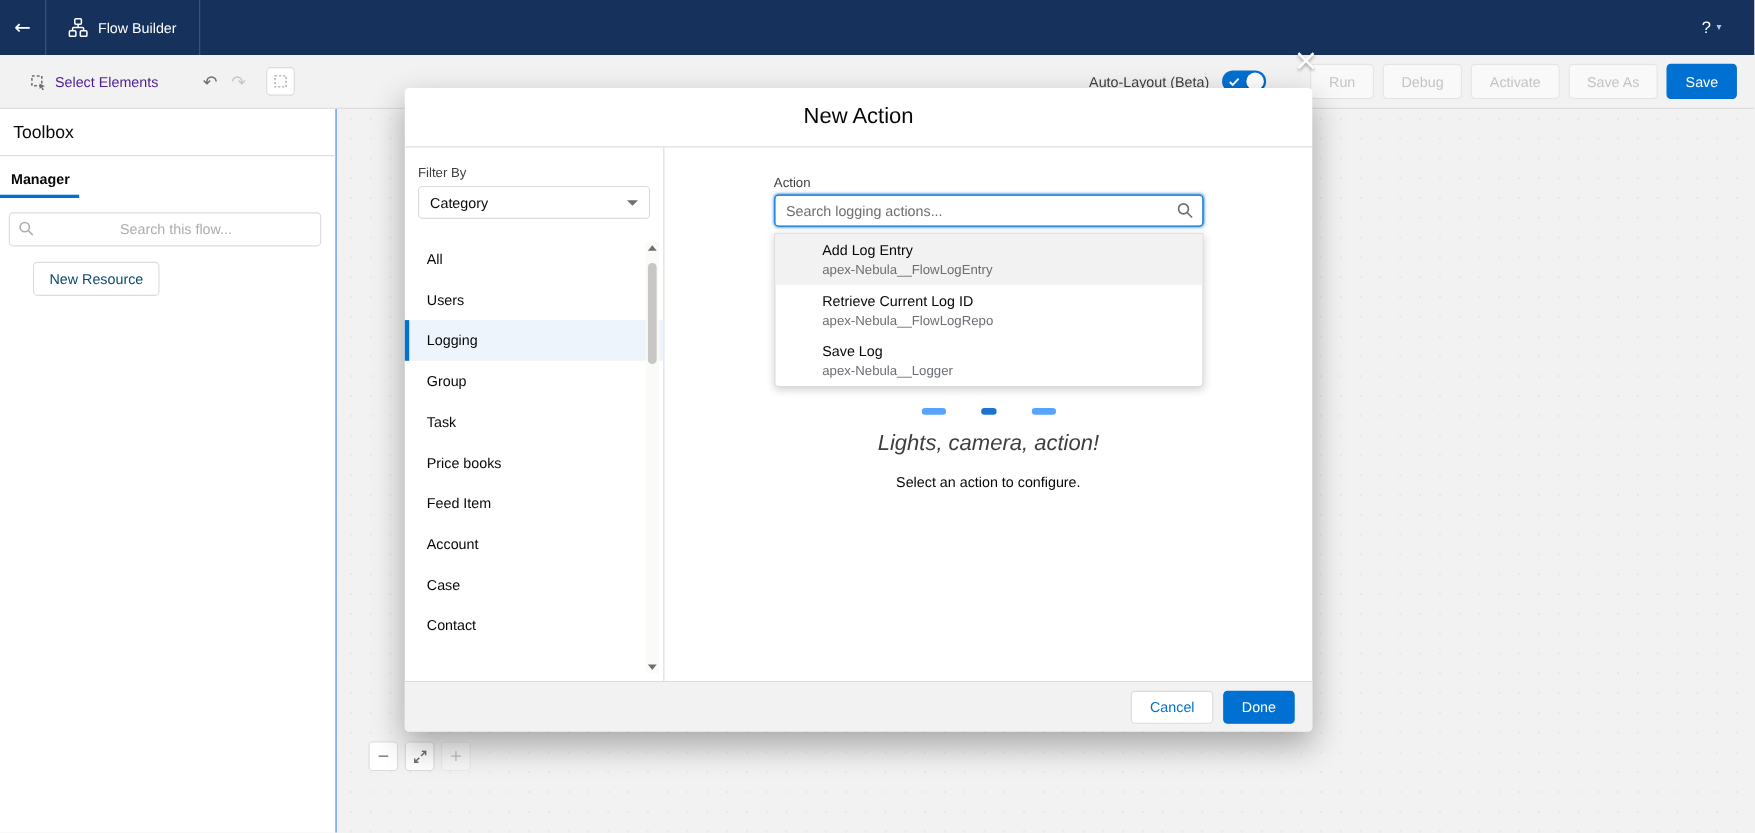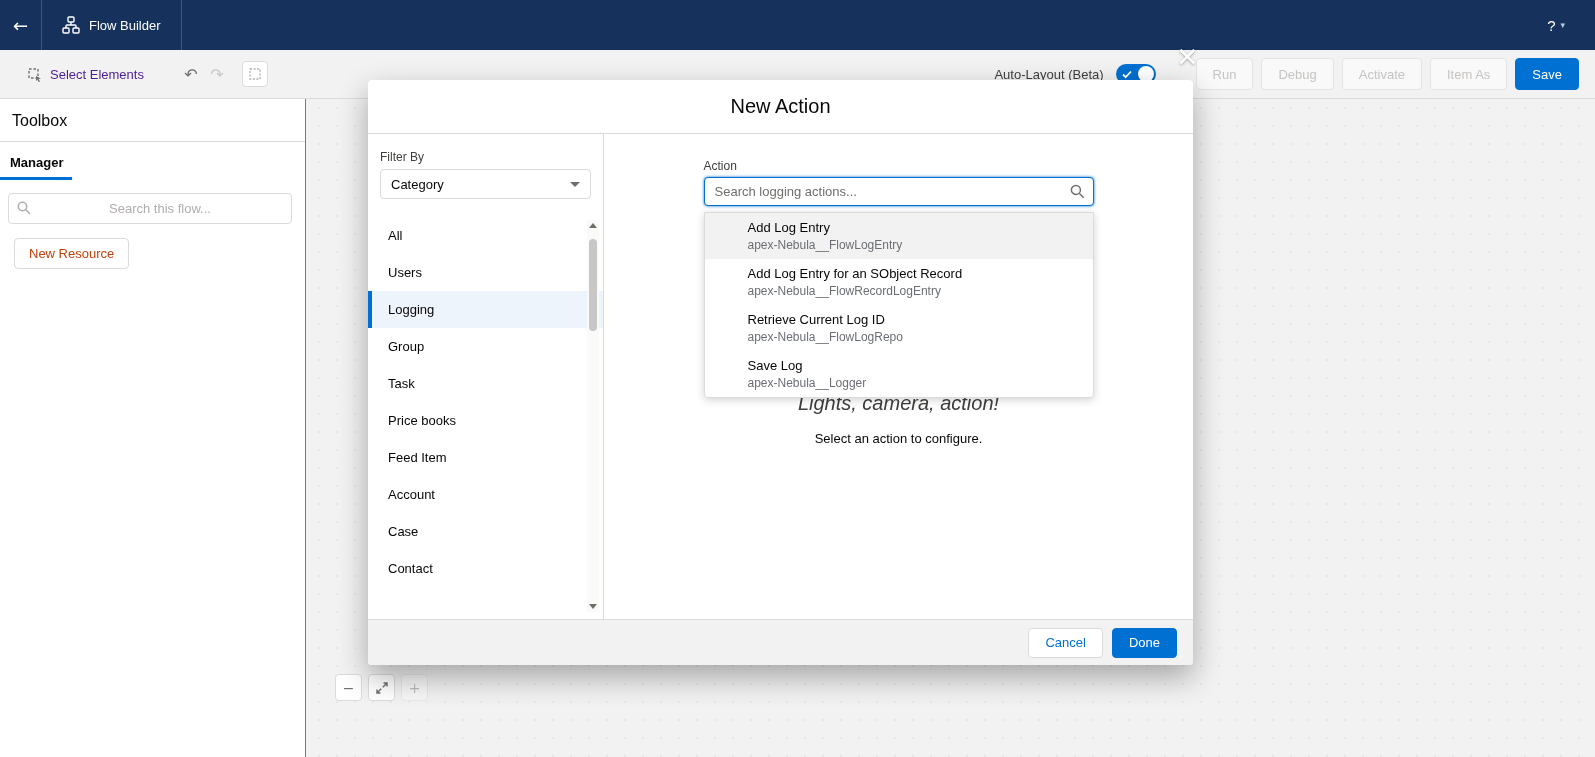--- a/index.html
+++ b/index.html
@@ -37,21 +37,21 @@
   
   .sidebar { position:absolute; top:99px; left:0; bottom:0; width:306px; background:#fff; border-right:1px solid #3b82f6; z-index:1; }
   .toolbox-title { font-size:16px; color:#080707; padding:13px 12px 11px; }
   .sidebar-divider { border-bottom:1px solid #dddbda; }
   .manager-tab { display:inline-block; font-size:13px; font-weight:bold; color:#080707; padding:13px 10px 7px; cursor:pointer; }
   .tab-underline { width:72px; height:3px; background:#0070d2; }
   .side-search { position:relative; margin:13px 13px 0 8px; }
   .side-search input { width:100%; height:31px; border:1px solid #dddbda; border-radius:4px; padding:0 10px 0 30px; font-size:13px; font-family:inherit; color:#080707; background:#fff;text-align:center; }
   .side-search input::placeholder { color:#b0adab; }
   .side-search .mag { position:absolute; left:9px; top:8px; }
-  .new-resource { margin:14px 0 0 14px; display:inline-block; background:#fff; border:1px solid #dddbda; border-radius:4px; color:#c2410c; font-size:13px; padding:7px 14px; cursor:pointer; font-family:inherit; }
+  .new-resource { margin:14px 0 0 30px; display:inline-block; background:#fff; border:1px solid #dddbda; border-radius:4px; color:#0c4a6e; font-size:13px; padding:7px 14px; cursor:pointer; font-family:inherit; }
 
   
   .canvas { position:absolute; top:99px; left:310px; right:0; bottom:0;
     background:#f3f2f2;
     background-image: radial-gradient(circle, #e9e7e6 1px, transparent 1.3px);
     background-size: 18px 18px; }
   .zoom-controls { position:absolute; left:25px; bottom:56px; display:flex; gap:6px; }
   .zoom-btn { width:27px; height:27px; background:#fff; border:1px solid #dddbda; border-radius:4px; display:flex; align-items:center; justify-content:center; color:#706e6b; font-size:14px; cursor:pointer; }
   .zoom-btn.faded { opacity:.4; }
 
@@ -148,21 +148,21 @@
     <span class="al-label">Auto-Layout (Beta)</span>
     <span class="toggle">
       <svg width="10" height="9" viewBox="0 0 10 9">
         <path d="M1 4.5 L3.7 7.2 L9 1.5" fill="none" stroke="#fff" stroke-width="1.8"></path>
       </svg>
       <span class="knob"></span>
     </span>
     <button class="btn ghost-disabled">Run</button>
     <button class="btn ghost-disabled">Debug</button>
     <button class="btn ghost-disabled">Activate</button>
-    <button class="btn ghost-disabled">Item As</button>
+    <button class="btn ghost-disabled">Save As</button>
     <button class="btn brand">Save</button>
   </div>
 </div>
 
 <aside class="sidebar">
   <div class="toolbox-title">Toolbox</div>
   <div class="sidebar-divider"></div>
   <div class="manager-tab">Manager</div>
   <div class="tab-underline"></div>
   <div class="side-search">
@@ -257,24 +257,20 @@
             <line x1="8.8" y1="8.8" x2="12.8" y2="12.8" stroke="#706e6b" stroke-width="1.4"></line>
           </svg>
         </div>
 
         <div class="results-dropdown">
           <div class="result-item highlight">
             <div class="result-title">Add Log Entry</div>
             <div class="result-subtitle">apex-Nebula__FlowLogEntry</div>
           </div>
           <div class="result-item">
-            <div class="result-title">Add Log Entry for an SObject Record</div>
-            <div class="result-subtitle">apex-Nebula__FlowRecordLogEntry</div>
-          </div>
-          <div class="result-item">
             <div class="result-title">Retrieve Current Log ID</div>
             <div class="result-subtitle">apex-Nebula__FlowLogRepo</div>
           </div>
           <div class="result-item">
             <div class="result-title">Save Log</div>
             <div class="result-subtitle">apex-Nebula__Logger</div>
           </div>
         </div>
       </div>
 

